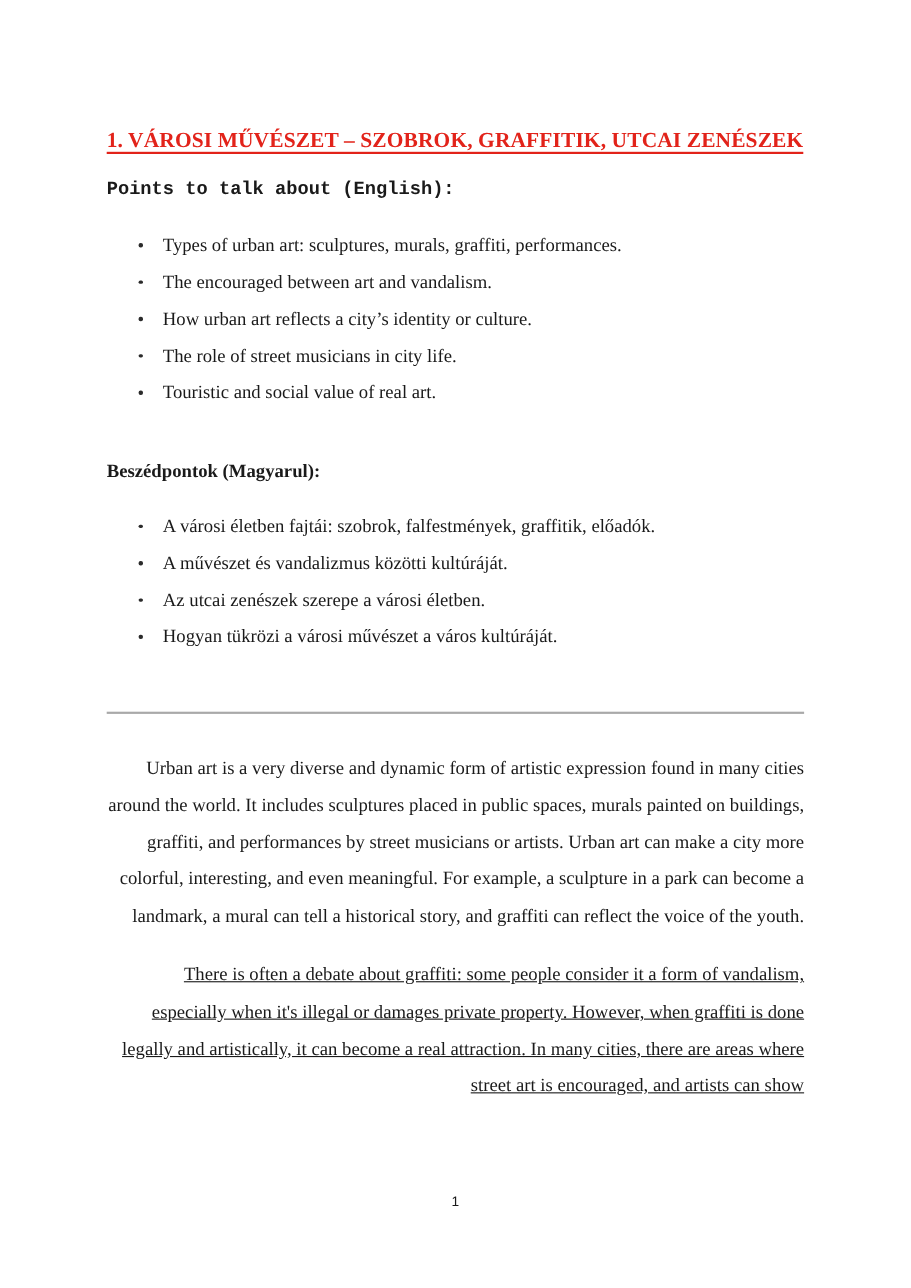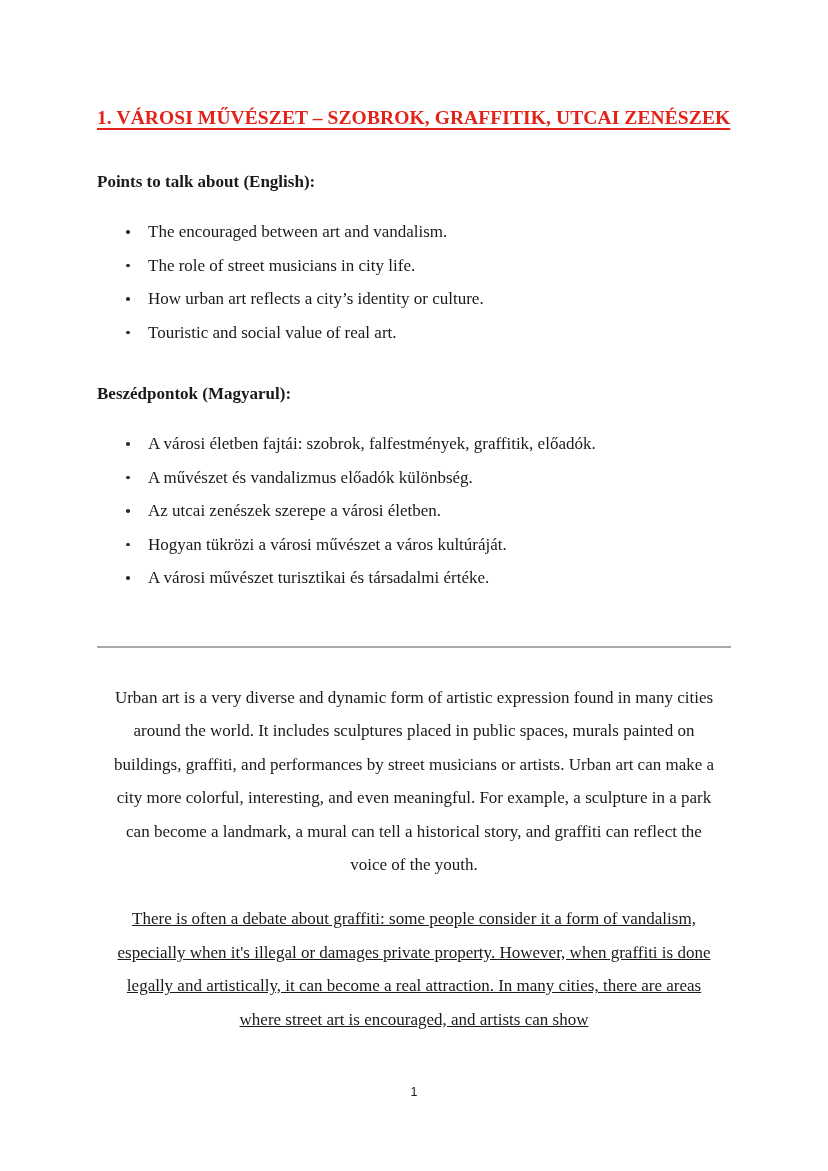--- a/index.html
+++ b/index.html
@@ -15,21 +15,21 @@
     height: 1171px;
     margin: 0 auto;
     background: #ffffff;
     overflow: hidden;
     box-sizing: border-box;
   }
 
   .content {
     position: absolute;
     left: 97px;
-    top: 101px;
+    top: 112px;
     width: 634px;
   }
 
   
   .doc-title {
     font-family: "Liberation Serif", "DejaVu Serif", serif;
     font-weight: bold;
     font-size: 19.5px;
     line-height: 33px;
     color: #e2231a;
@@ -46,22 +46,22 @@
 
   
   .section-heading {
     font-family: "Liberation Serif", "DejaVu Serif", serif;
     font-weight: bold;
     font-size: 17px;
     line-height: 22px;
     color: #1a1a1a;
     margin: 0;
   }
-  .heading-english { margin-top: 37px; }
-  .heading-hungarian { margin-top: 34px; }
+  .heading-english { margin-top: 17px; font-family: Liberation Mono, monospace; }
+  .heading-hungarian { margin-top: 44px; }
 
   
   .bullet-list {
     list-style: none;
     margin: 0;
     padding: 0;
   }
   .bullet-list.first-list { margin-top: 22px; }
   .bullet-list.second-list { margin-top: 22px; }
 
@@ -93,22 +93,22 @@
     width: 634px;
     margin-top: 51px;
   }
 
   
   .body-paragraph {
     font-family: "Liberation Serif", "DejaVu Serif", serif;
     font-size: 17px;
     line-height: 33.6px;
     color: #1a1a1a;
-    margin: 16px;
-    text-align: center;
+    margin: 0;
+    text-align: right;
   }
   .para-first { margin-top: 33px; }
   .para-second { margin-top: 20px; text-decoration: underline; }
 
   
   .page-number {
     position: absolute;
     left: 0;
     right: 0;
     top: 1085px;
@@ -125,34 +125,34 @@
 
   <div class="content">
 
     <h1 class="doc-title">
       <span class="title-line">1. VÁROSI MŰVÉSZET – SZOBROK, GRAFFITIK, UTCAI ZENÉSZEK</span>
     </h1>
 
     <h2 class="section-heading heading-english">Points to talk about (English):</h2>
 
     <ul class="bullet-list first-list">
+      <li>Types of urban art: sculptures, murals, graffiti, performances.</li>
       <li>The encouraged between art and vandalism.</li>
+      <li>How urban art reflects a city’s identity or culture.</li>
       <li>The role of street musicians in city life.</li>
-      <li>How urban art reflects a city’s identity or culture.</li>
       <li>Touristic and social value of real art.</li>
     </ul>
 
     <h2 class="section-heading heading-hungarian">Beszédpontok (Magyarul):</h2>
 
     <ul class="bullet-list second-list">
       <li>A városi életben fajtái: szobrok, falfestmények, graffitik, előadók.</li>
-      <li>A művészet és vandalizmus előadók különbség.</li>
+      <li>A művészet és vandalizmus közötti kultúráját.</li>
       <li>Az utcai zenészek szerepe a városi életben.</li>
       <li>Hogyan tükrözi a városi művészet a város kultúráját.</li>
-      <li>A városi művészet turisztikai és társadalmi értéke.</li>
     </ul>
 
     <hr class="divider">
 
     <p class="body-paragraph para-first">Urban art is a very diverse and dynamic form of artistic expression found in many cities around the world. It includes sculptures placed in public spaces, murals painted on buildings, graffiti, and performances by street musicians or artists. Urban art can make a city more colorful, interesting, and even meaningful. For example, a sculpture in a park can become a landmark, a mural can tell a historical story, and graffiti can reflect the voice of the youth.</p>
 
     <p class="body-paragraph para-second">There is often a debate about graffiti: some people consider it a form of vandalism, especially when it's illegal or damages private property. However, when graffiti is done legally and artistically, it can become a real attraction. In many cities, there are areas where street art is encouraged, and artists can show</p>
 
   </div>
 

